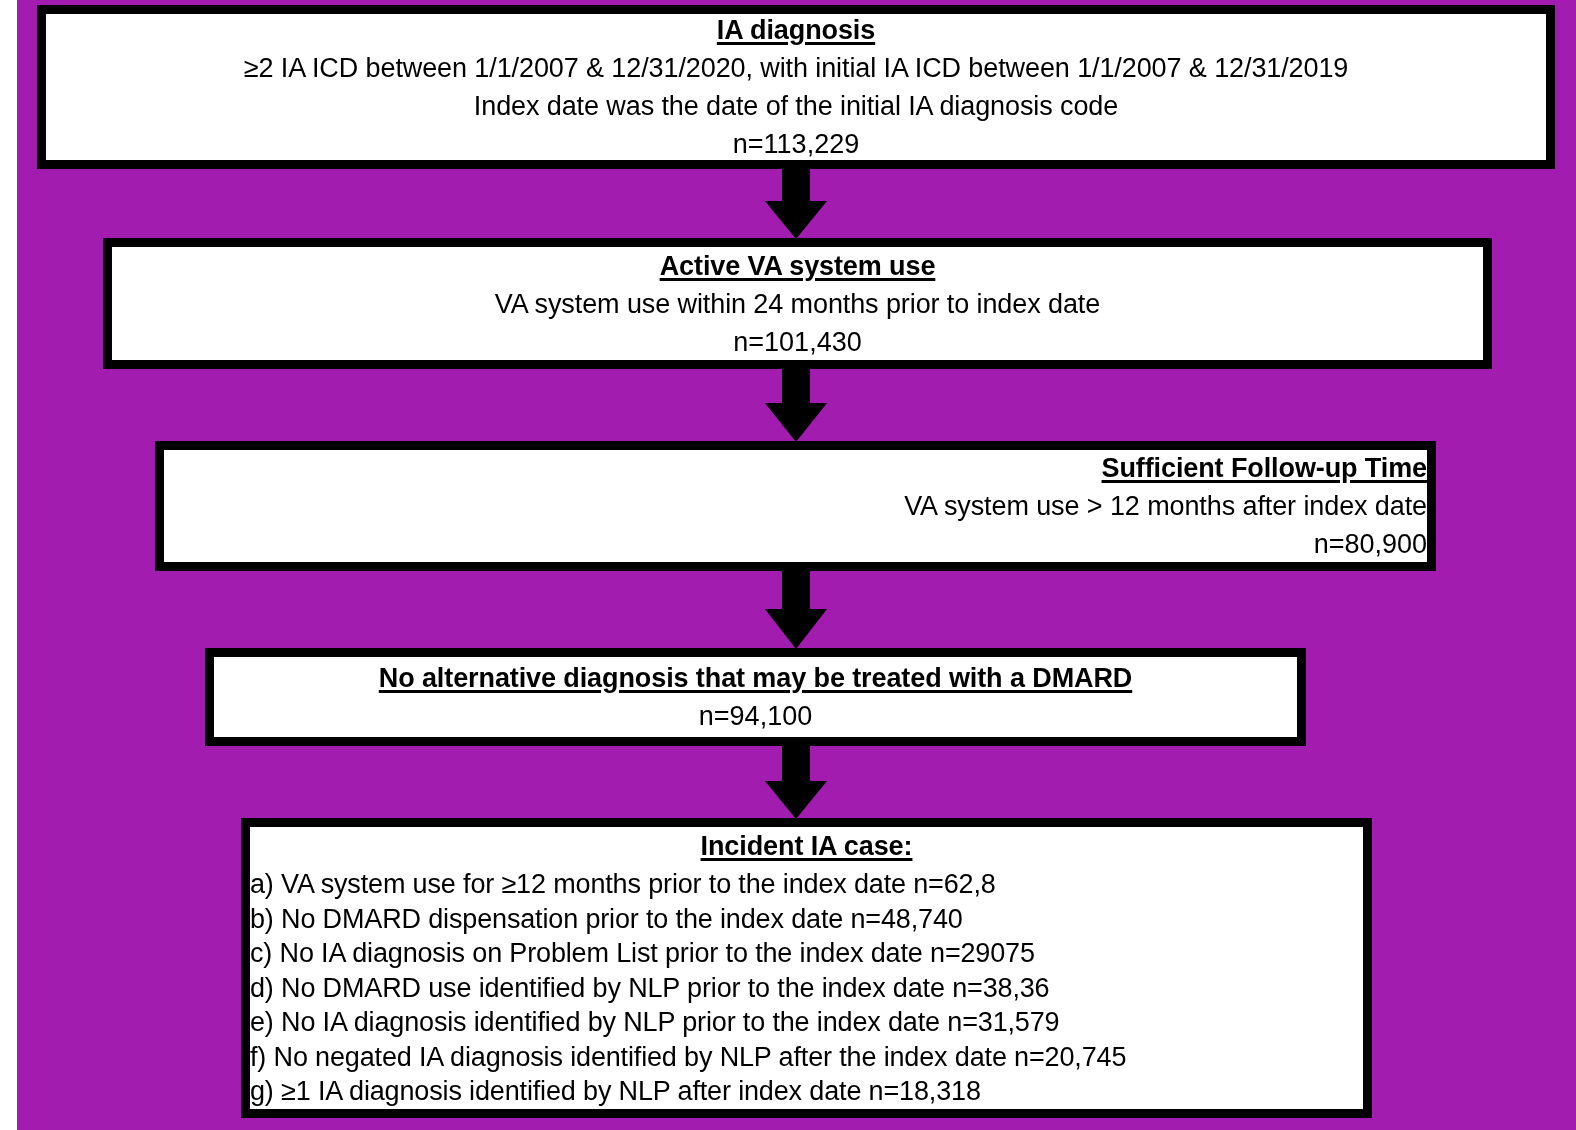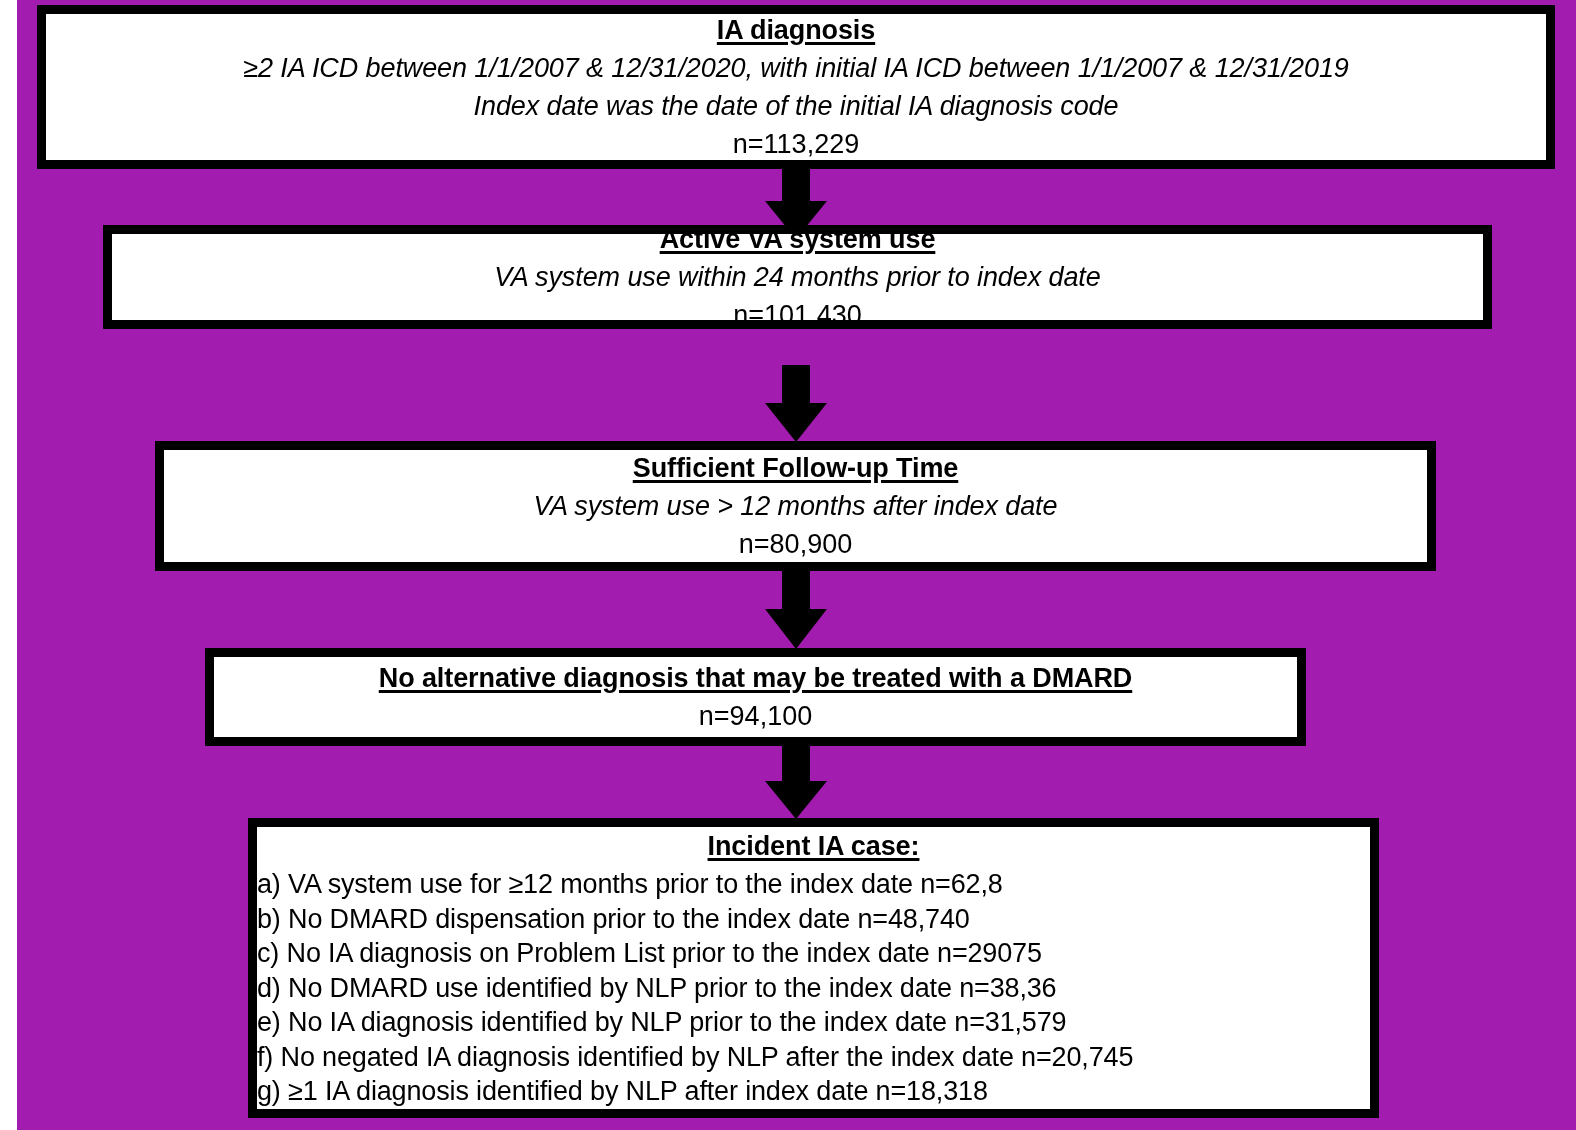--- a/index.html
+++ b/index.html
@@ -44,35 +44,34 @@
     letter-spacing: -0.1px;
     white-space: nowrap;
   }
 
   .node-line {
     font-size: 27px;
     line-height: 38px;
     letter-spacing: -0.1px;
     white-space: nowrap;
     text-align: center;
-    font-style: italic;
   }
 
   .node-count {
     font-size: 27px;
     line-height: 38px;
     white-space: nowrap;
   }
 
   
   #box-ia-diagnosis        { left: 20px;  top: 5px;    width: 1518px; height: 164px; }
-  #box-active-va-use       { left: 86px;  top: 225px;  width: 1389px; height: 104px; }
-  #box-followup-time       { left: 138px; top: 441px;  width: 1281px; height: 130px; }
+  #box-active-va-use       { left: 86px;  top: 238px;  width: 1389px; height: 131px; }
+  #box-followup-time       { left: 138px; top: 441px;  width: 1281px; height: 130px; align-items: flex-end; }
   #box-no-alt-diagnosis    { left: 188px; top: 648px;  width: 1101px; height: 98px;  }
-  #box-incident-case       { left: 231px; top: 818px;  width: 1131px; height: 300px; }
+  #box-incident-case       { left: 224px; top: 818px;  width: 1131px; height: 300px; }
 
   #box-incident-case .node-title { margin-bottom: 2px; }
 
   .incident-list {
     list-style: none;
     margin: 0;
     padding: 0;
     width: 100%;
   }
   .incident-list li {

